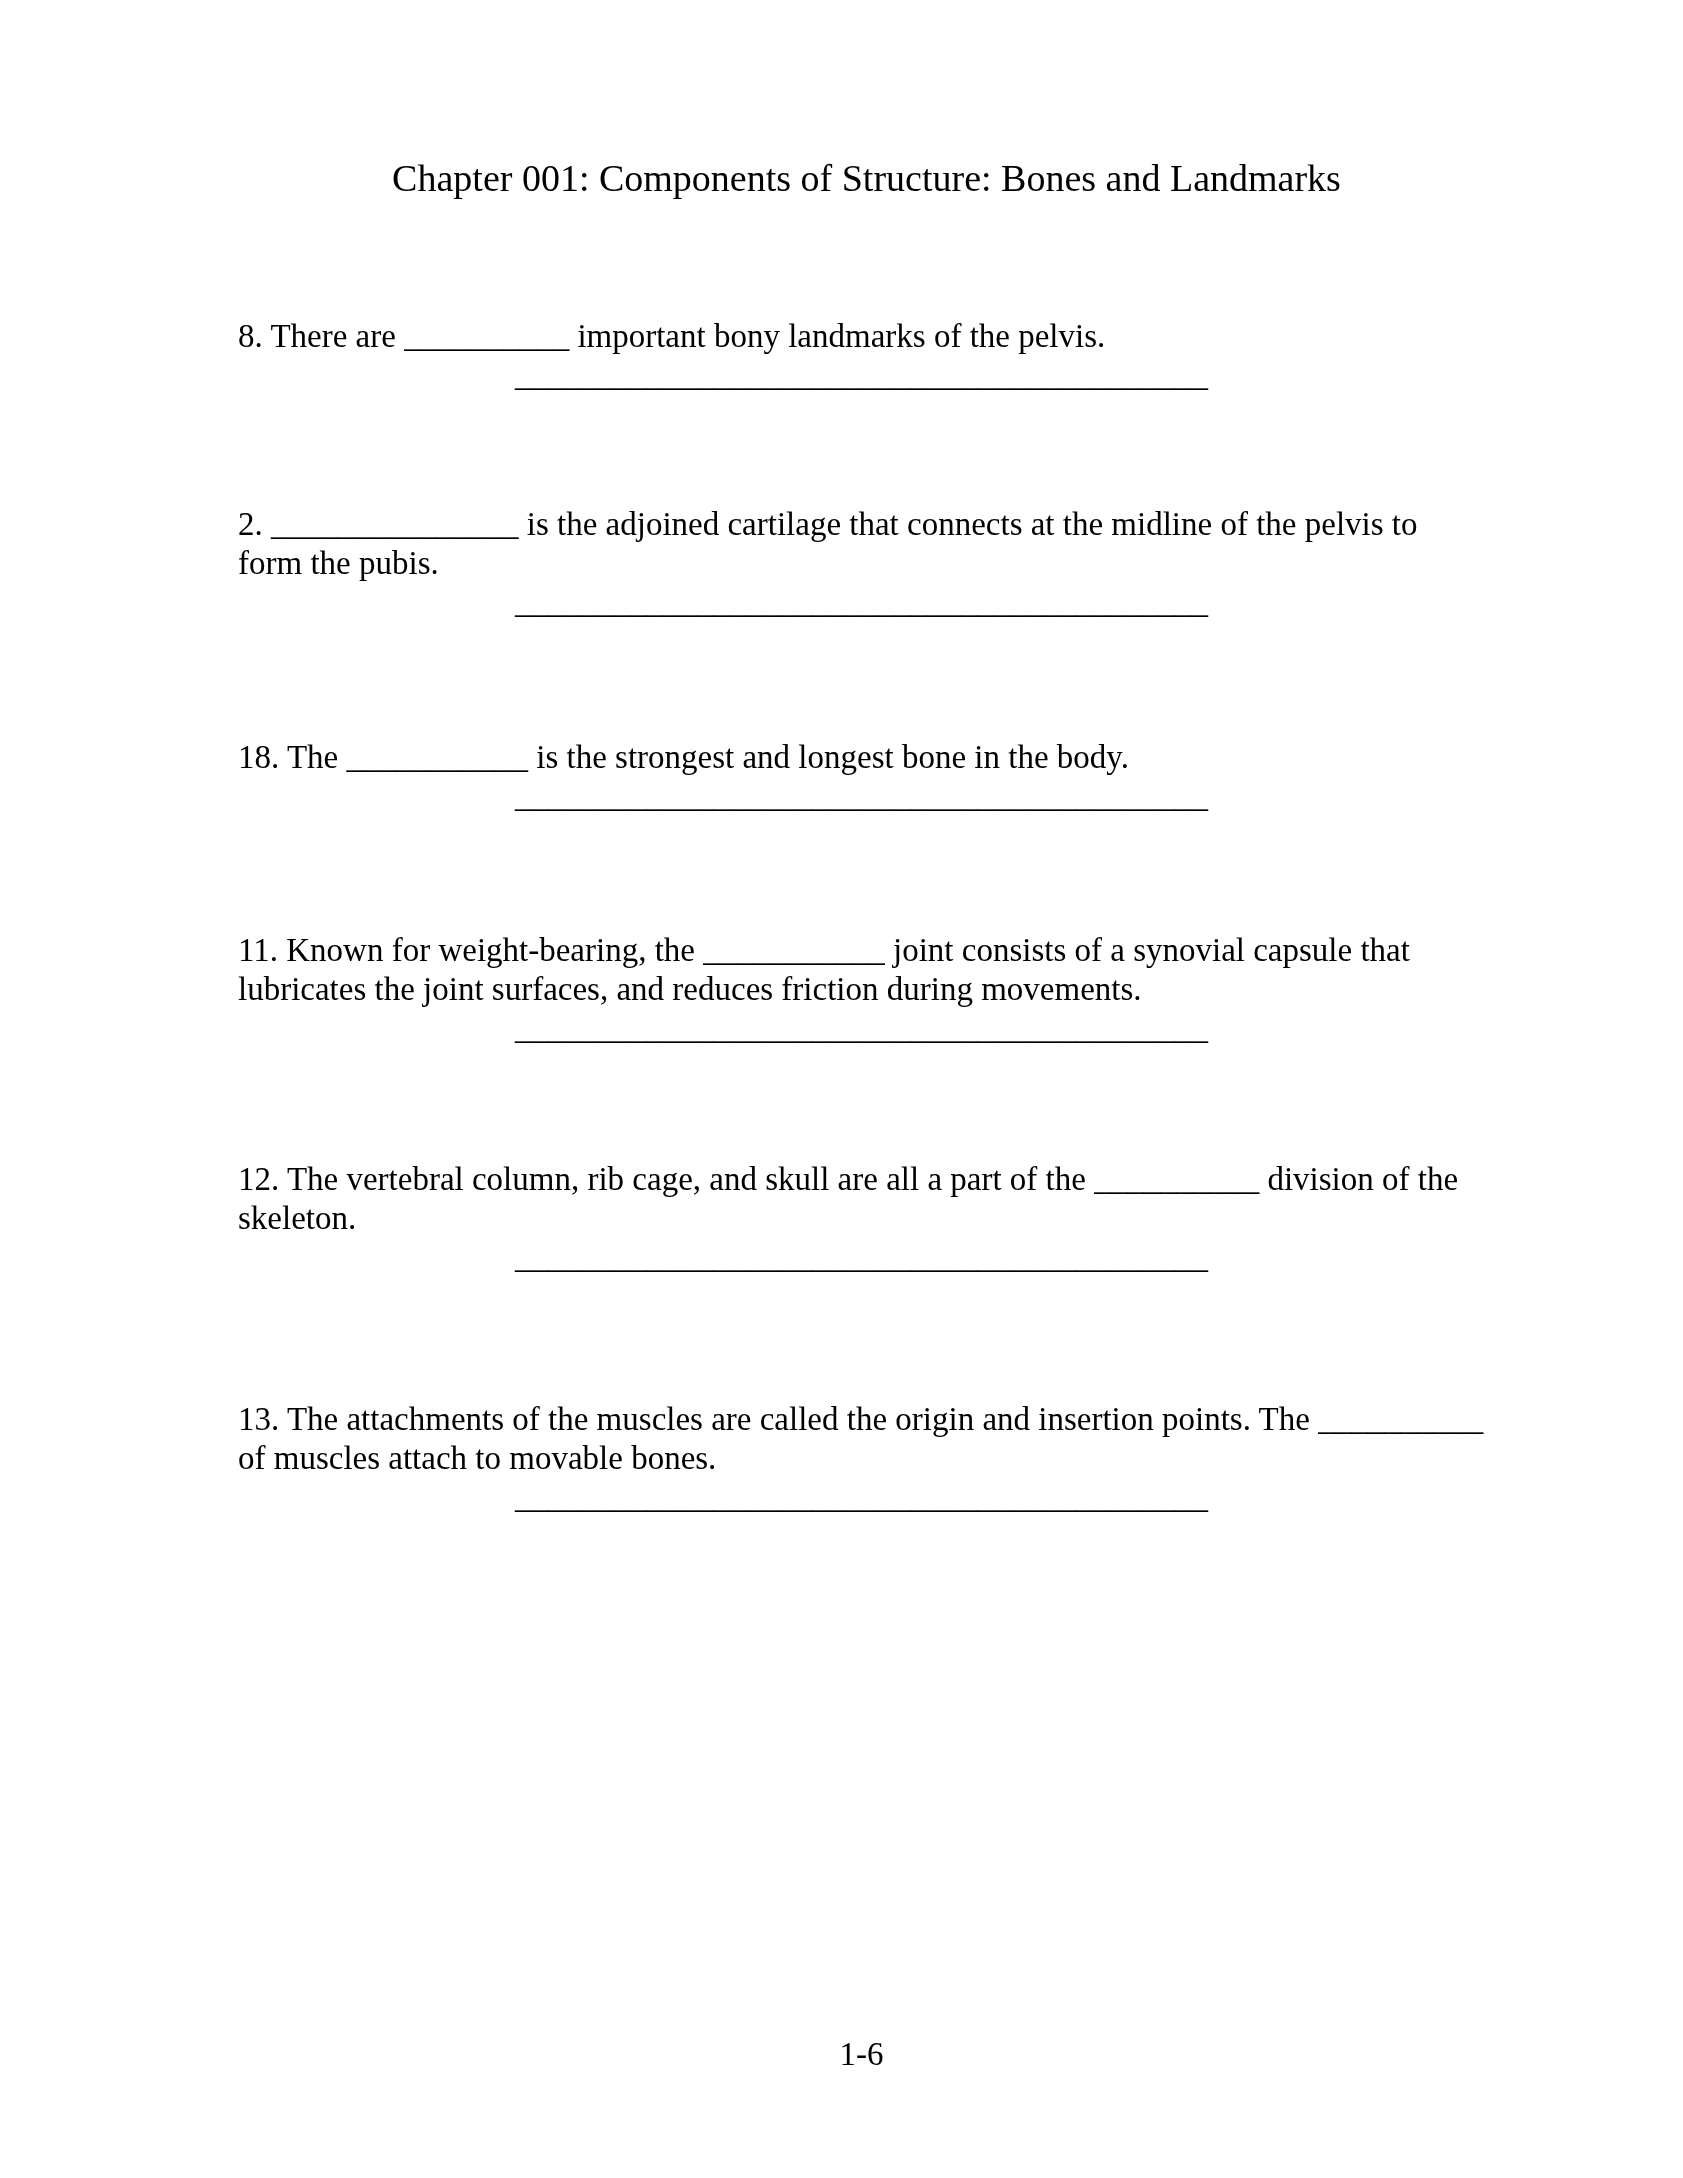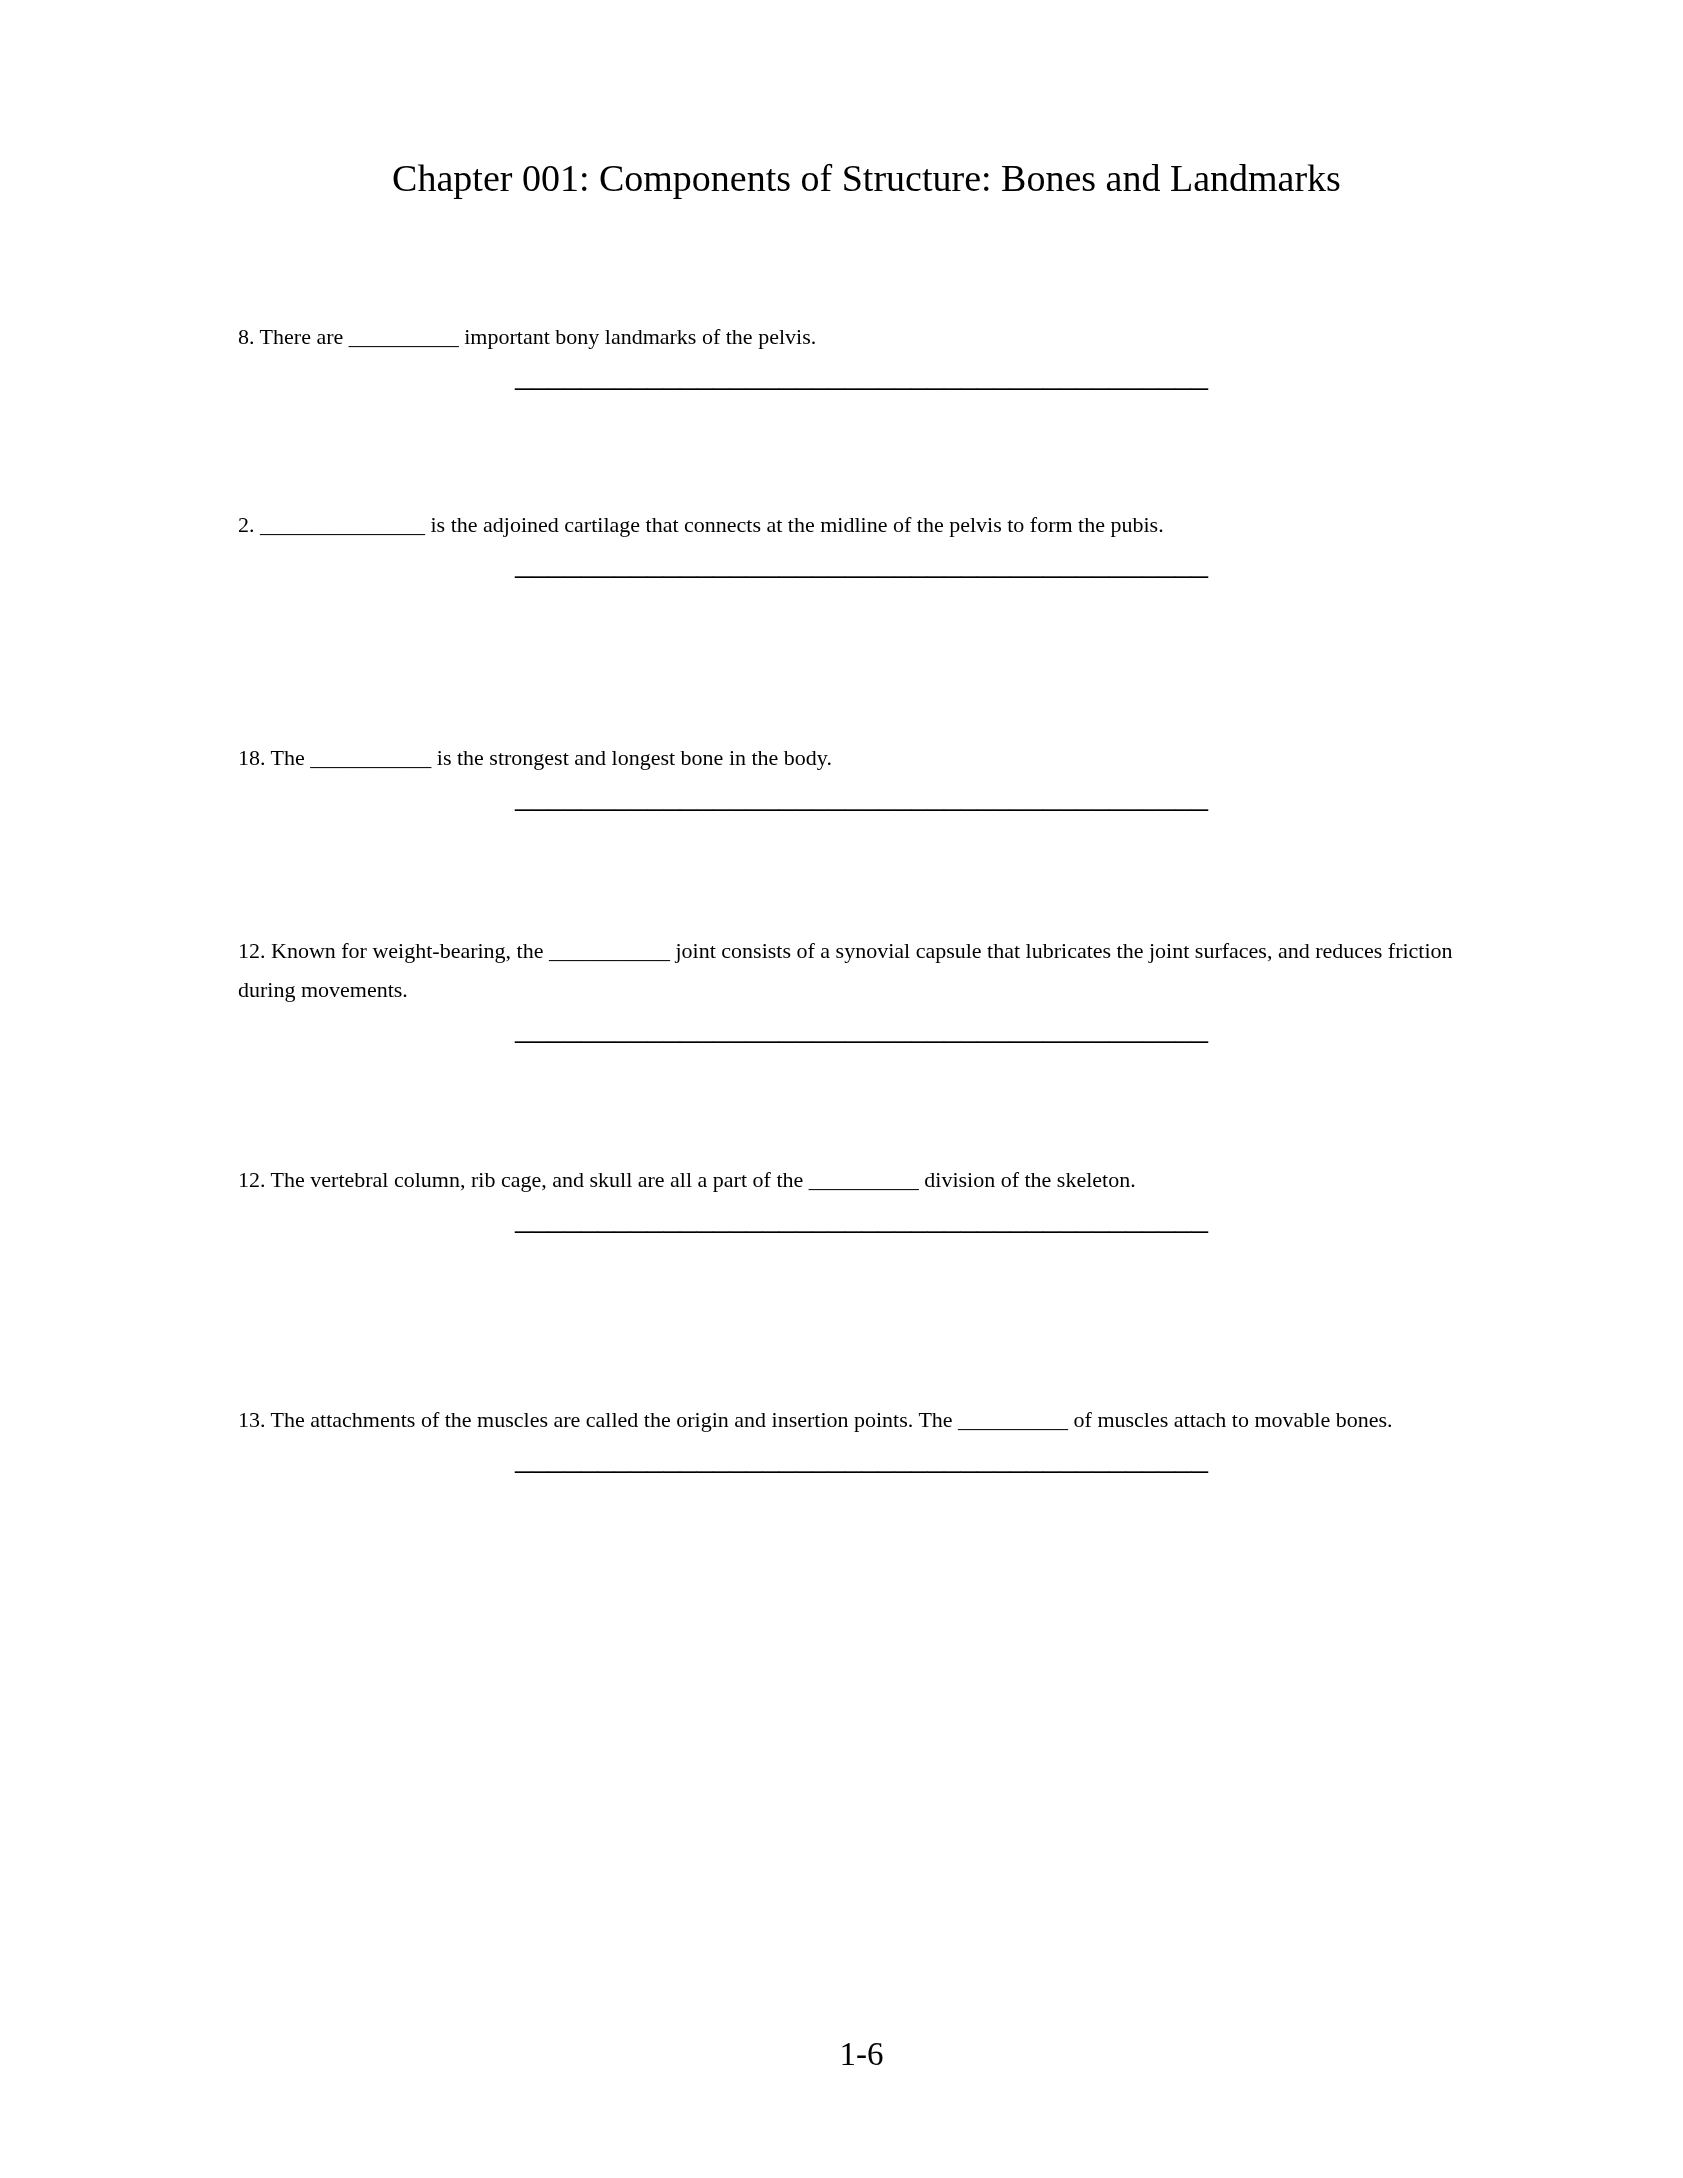--- a/index.html
+++ b/index.html
@@ -27,21 +27,21 @@
     font-weight: normal;
     margin: 5px;
   }
   .question {
     position: absolute;
     left: 238px;
     width: 1247px;
   }
   .q-text {
     margin: 0;
-    font-size: 22px;
+    font-size: 33px;
     line-height: 39px;
   }
   .q-answer-line {
     margin: 0;
     font-size: 33px;
     line-height: 39px;
     white-space: nowrap;
     overflow: hidden;
     text-align: center;
   }
@@ -77,21 +77,21 @@
     <p class="q-text">2. _______________ is the adjoined cartilage that connects at the midline of the pelvis to form the pubis.</p>
     <p class="q-answer-line">__________________________________________</p>
   </div>
 
   <div class="question q10">
     <p class="q-text">18. The ___________ is the strongest and longest bone in the body.</p>
     <p class="q-answer-line">__________________________________________</p>
   </div>
 
   <div class="question q11">
-    <p class="q-text">12. Known for weight-bearing, the ___________ joint consists of a synovial capsule that lubricates the joint surfaces, and reduces friction during movements.</p>
+    <p class="q-text">11. Known for weight-bearing, the ___________ joint consists of a synovial capsule that lubricates the joint surfaces, and reduces friction during movements.</p>
     <p class="q-answer-line">__________________________________________</p>
   </div>
 
   <div class="question q12">
     <p class="q-text">12. The vertebral column, rib cage, and skull are all a part of the __________ division of the skeleton.</p>
     <p class="q-answer-line">__________________________________________</p>
   </div>
 
   <div class="question q13">
     <p class="q-text">13. The attachments of the muscles are called the origin and insertion points. The __________ of muscles attach to movable bones.</p>

